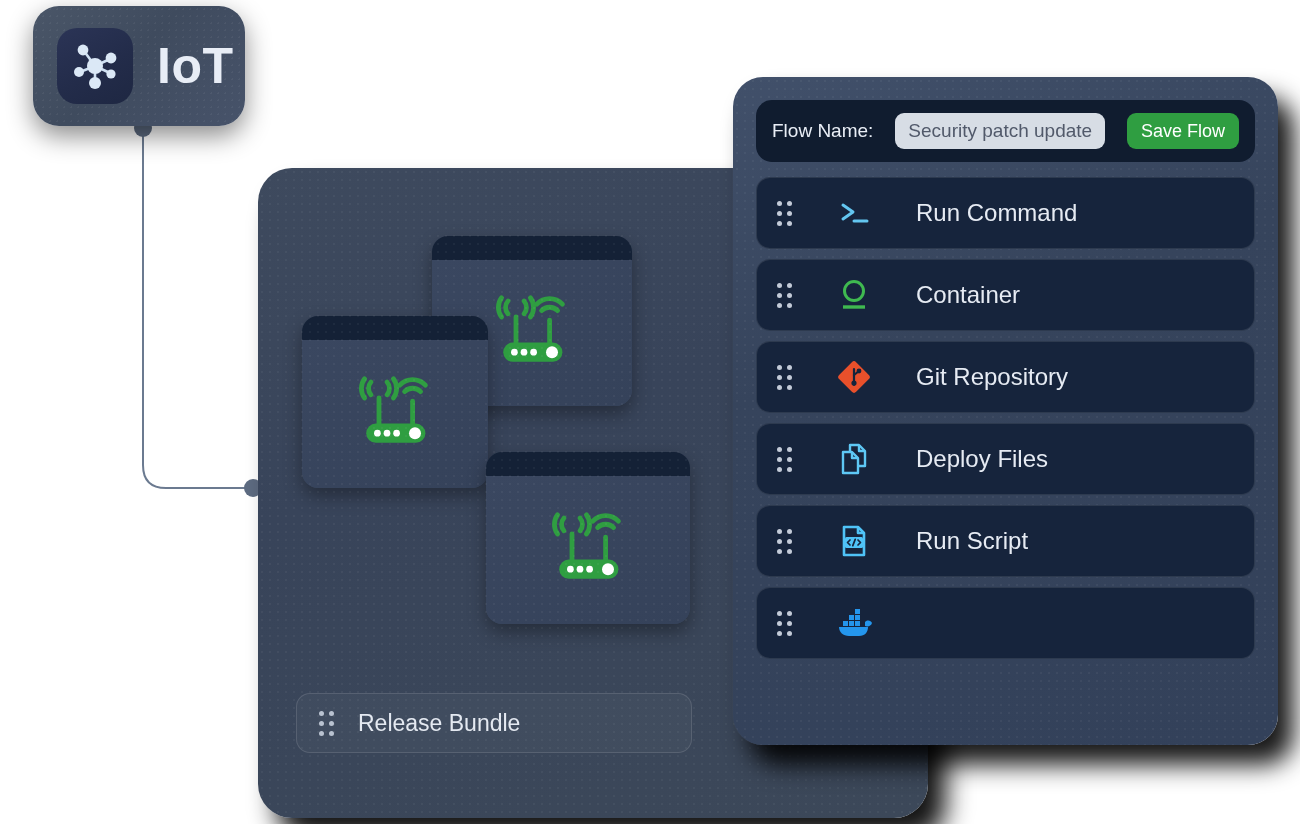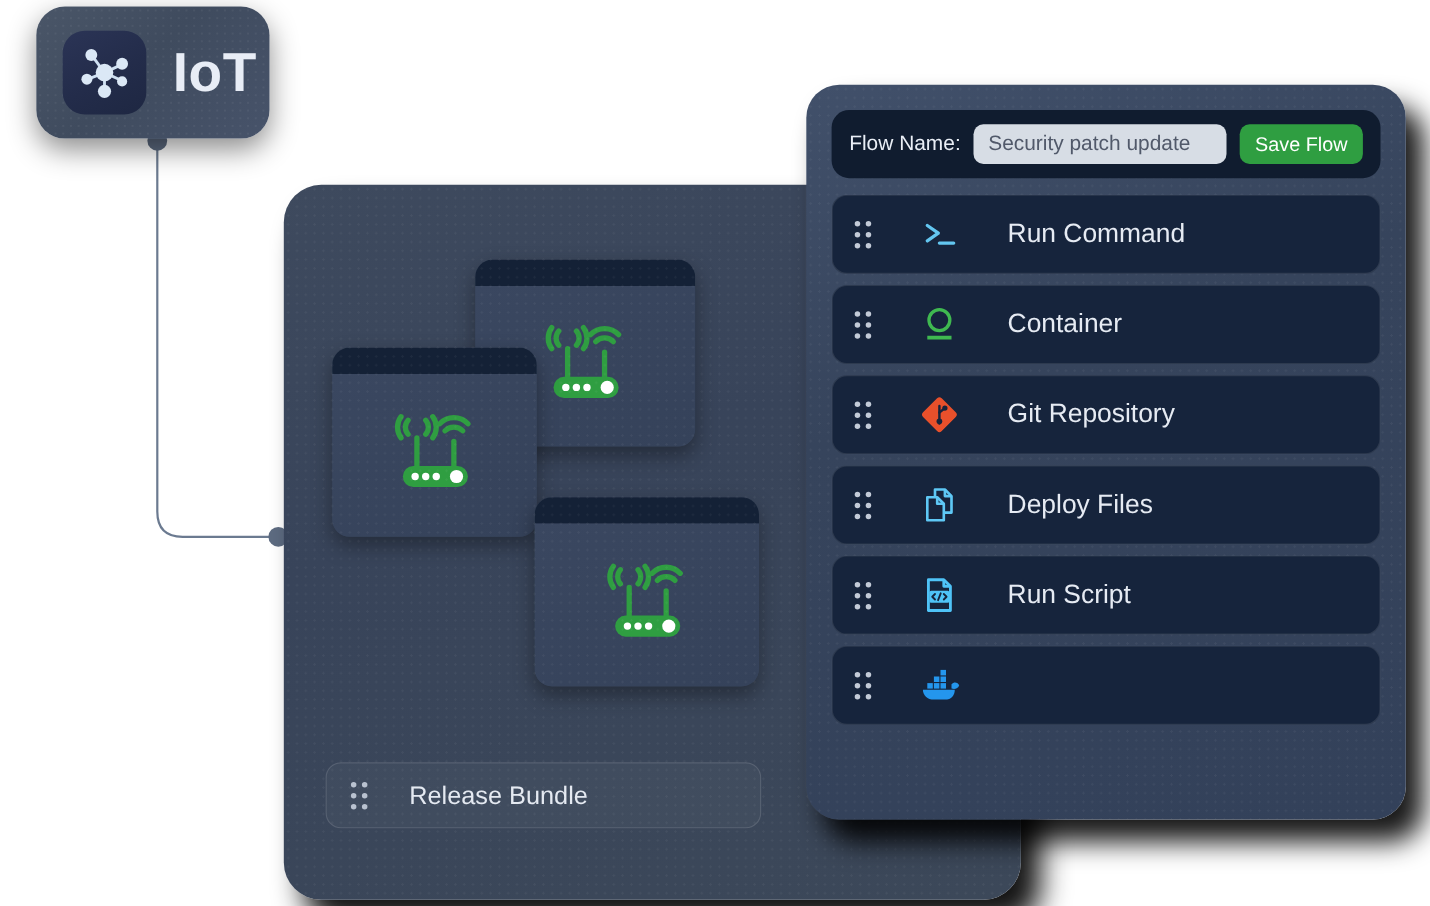--- a/index.html
+++ b/index.html
@@ -122,21 +122,20 @@
     top: 693px;
     width: 396px;
     height: 60px;
     border-radius: 14px;
     background: rgba(255,255,255,0.035);
     border: 1px solid rgba(255,255,255,0.12);
     display: flex;
     align-items: center;
     padding-left: 22px;
     box-sizing: border-box;
-    gap: 14px;
   }
   #release-bundle .rb-label {
     color: #e4e9f1;
     font-size: 23px;
     margin-left: 24px;
   }
 
   
   #flow-panel {
     position: absolute;
@@ -163,21 +162,21 @@
   #flow-header {
     position: relative;
     z-index: 2;
     height: 62px;
     border-radius: 16px;
     background: #101c2f;
     display: flex;
     align-items: center;
     padding: 0 16px;
     box-sizing: border-box;
-    gap: 12px;
+    gap: 22px;
   }
   #flow-name-label {
     color: #e9eef6;
     font-size: 19px;
     white-space: nowrap;
   }
   #flow-name-input {
     flex: 1;
     height: 36px;
     border-radius: 9px;

